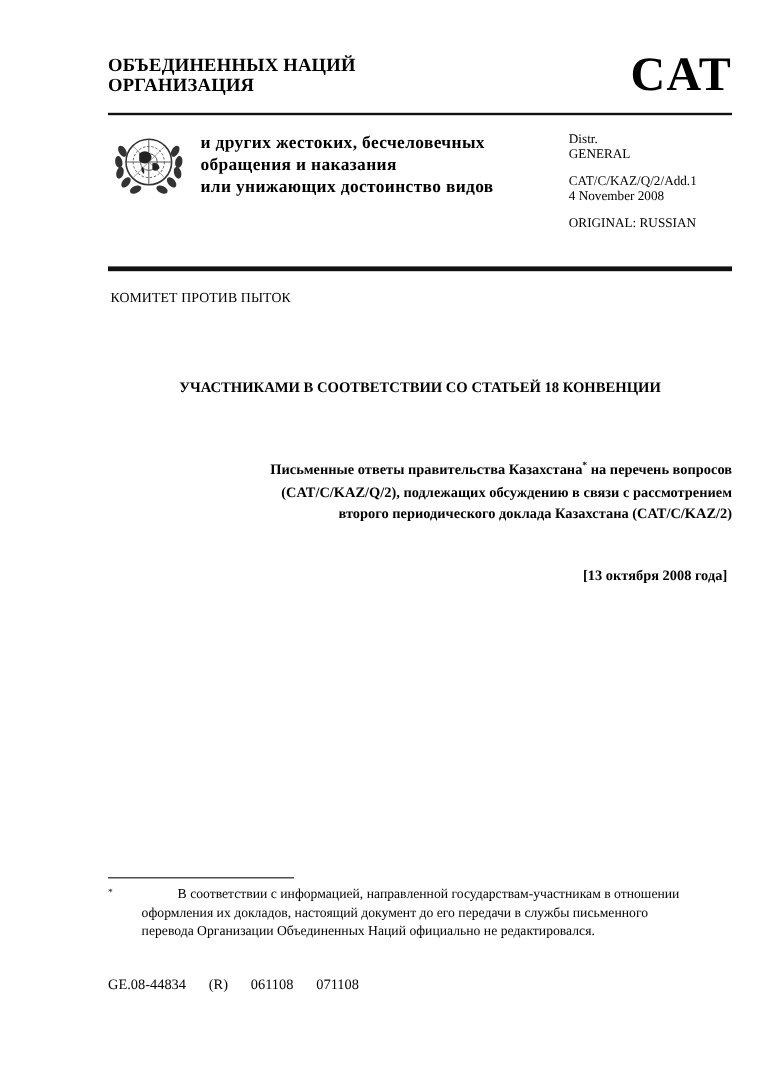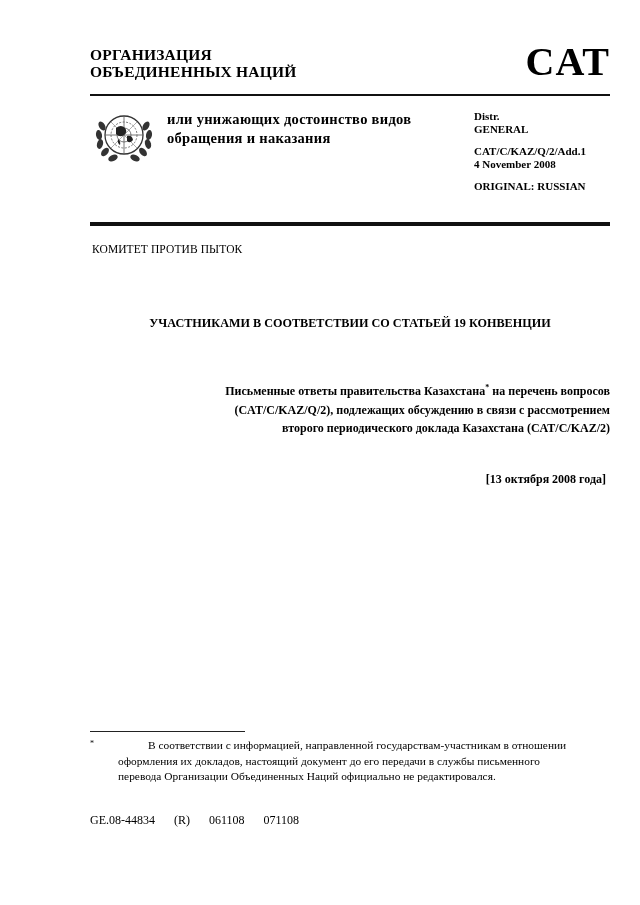--- a/index.html
+++ b/index.html
@@ -45,21 +45,20 @@
       left: 167px; top: 110px;
       font-weight: bold;
       font-size: 14.5px;
       line-height: 18.5px;
       letter-spacing: 0.3px;
     }
     .distr-block {
       left: 474px; top: 110px;
       font-size: 11px;
       line-height: 12.5px;
-      font-weight: bold;
     }
     .distr-block .gap { height: 10px; }
     .rule-thick {
       left: 90px; top: 222px;
       width: 520px; height: 4px;
       background: #111;
     }
     .committee {
       left: 92px; top: 243px;
       font-size: 11.5px;
@@ -116,22 +115,22 @@
       left: 90px; top: 813px;
       font-size: 12px;
       word-spacing: 2px;
     }
     .doc-code span { margin-right: 14px; }
   </style>
 </head>
 <body>
 
 <div class="abs org-name">
+  <div>ОБЪЕДИНЕННЫХ НАЦИЙ</div>
   <div>ОРГАНИЗАЦИЯ</div>
-  <div>ОБЪЕДИНЕННЫХ НАЦИЙ</div>
 </div>
 
 <div class="abs cat-symbol">CAT</div>
 
 <div class="abs rule-top"></div>
 
 <div class="abs un-emblem">
   <svg width="60" height="56" viewBox="0 0 60 56">
 
     <g fill="#333">
@@ -155,40 +154,41 @@
     <line x1="17" y1="14" x2="43" y2="40" stroke="#777" stroke-width="0.6"></line>
     <line x1="43" y1="14" x2="17" y2="40" stroke="#777" stroke-width="0.6"></line>
 
     <path d="M22 20 Q27 16 31 20 Q34 24 30 27 Q26 30 22 26 Z" fill="#222"></path>
     <path d="M33 28 Q38 27 39 32 Q36 36 33 33 Z" fill="#222"></path>
     <path d="M24 31 Q27 33 26 37 Q23 35 24 31 Z" fill="#222"></path>
   </svg>
 </div>
 
 <div class="abs convention-title">
+  <div>и других жестоких, бесчеловечных</div>
+  <div>обращения и наказания</div>
   <div>или унижающих достоинство видов</div>
-  <div>обращения и наказания</div>
 </div>
 
 <div class="abs distr-block">
   <div>Distr.</div>
   <div>GENERAL</div>
   <div class="gap"></div>
   <div>CAT/C/KAZ/Q/2/Add.1</div>
   <div>4 November 2008</div>
   <div class="gap"></div>
   <div>ORIGINAL:  RUSSIAN</div>
 </div>
 
 <div class="abs rule-thick"></div>
 
 <div class="abs committee">КОМИТЕТ ПРОТИВ ПЫТОК</div>
 
 <div class="abs main-heading">
-  <div>УЧАСТНИКАМИ В СООТВЕТСТВИИ СО СТАТЬЕЙ 19 КОНВЕНЦИИ</div>
+  <div>УЧАСТНИКАМИ В СООТВЕТСТВИИ СО СТАТЬЕЙ 18 КОНВЕНЦИИ</div>
 </div>
 
 <div class="abs subheading">
   <div><span>Письменные ответы правительства Казахстана</span><sup>*</sup><span> на перечень вопросов</span></div>
   <div>(CAT/C/KAZ/Q/2), подлежащих обсуждению в связи с рассмотрением</div>
   <div>второго периодического доклада Казахстана (CAT/C/KAZ/2)</div>
 </div>
 
 <div class="abs date-line">[13 октября 2008 года]</div>
 

